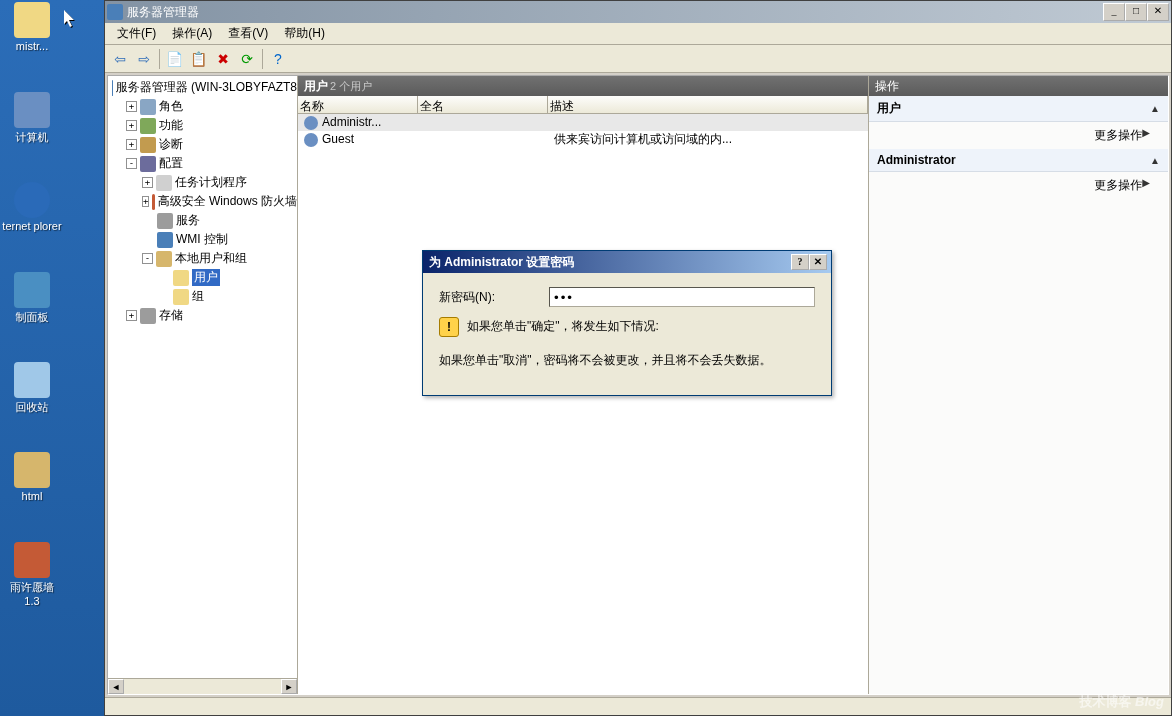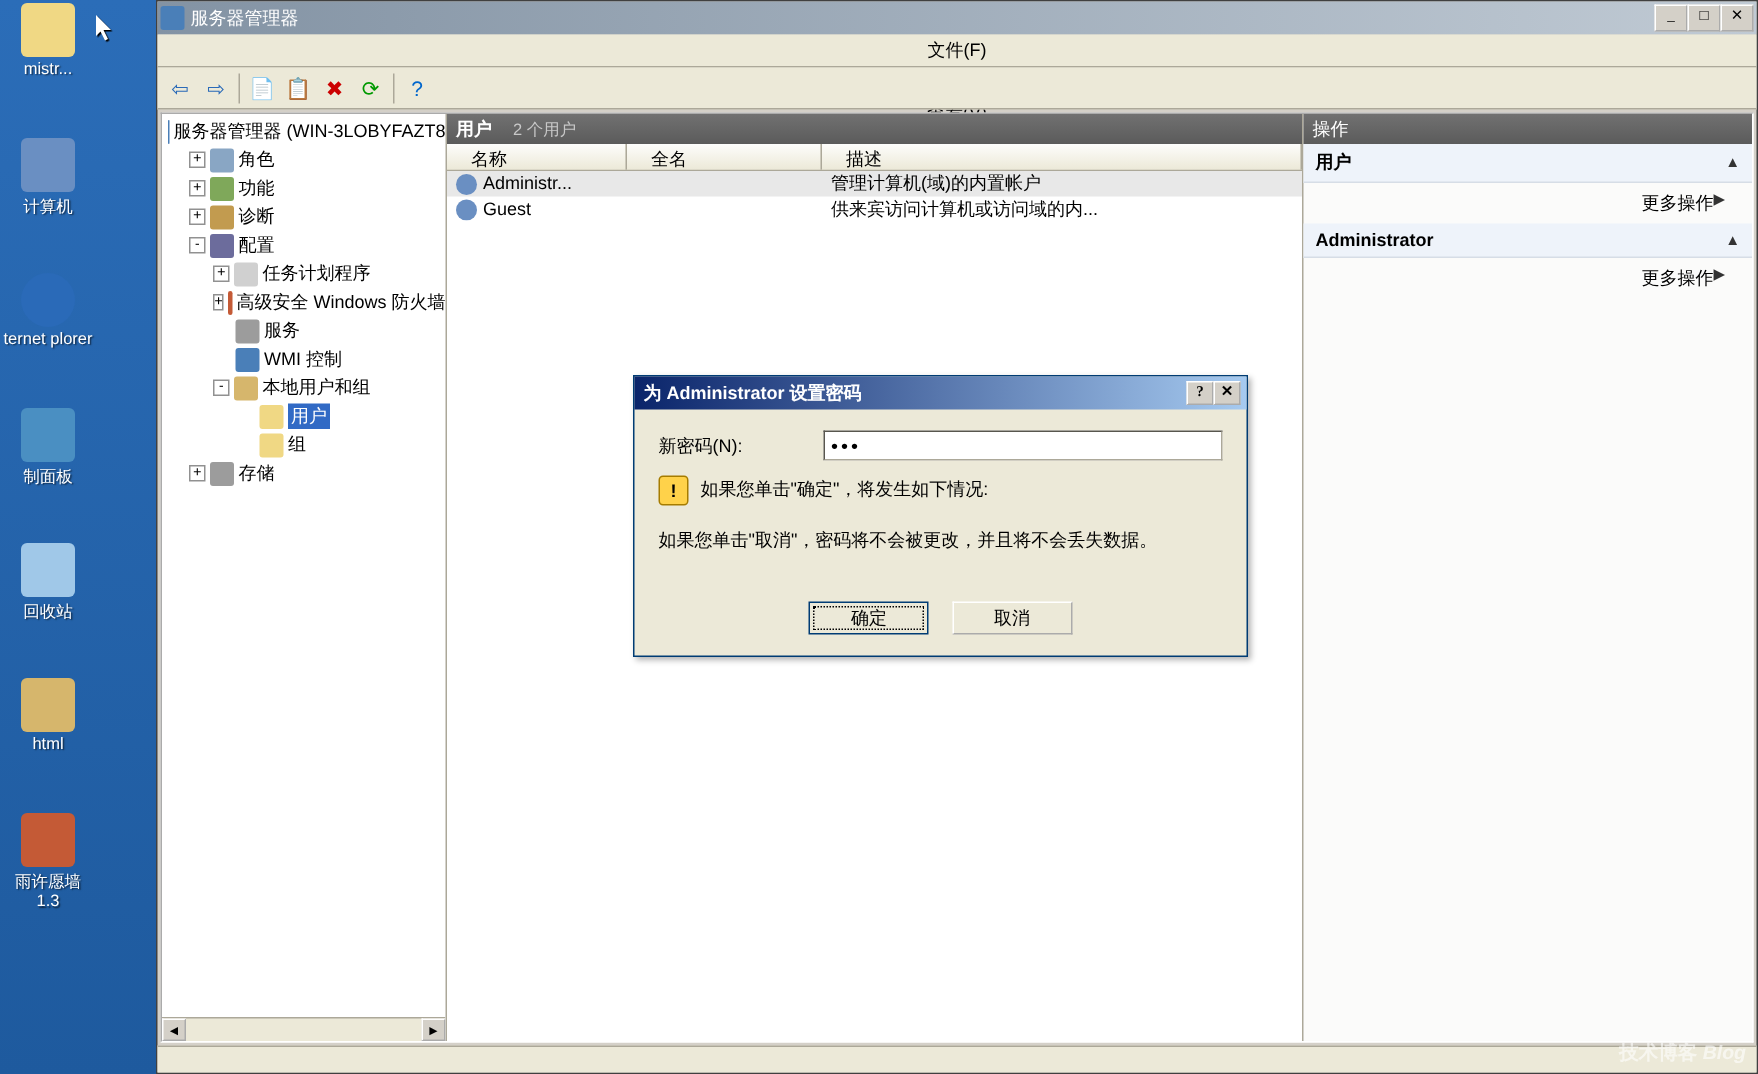--- a/index.html
+++ b/index.html
@@ -19,21 +19,21 @@
   background: #d4d0c8; border: 1px solid #404040; display: flex; flex-direction: column;
 }
 .title-bar {
   height: 22px; background: linear-gradient(to right, #8393a4, #c0cad4);
   display: flex; align-items: center; padding: 0 2px; color: #fff; font-size: 12px;
 }
 .title-bar .title-text { flex: 1; padding-left: 4px; }
 .win-btns { display: flex; gap: 0; }
 .win-btn { width: 22px; height: 18px; background: #d4d0c8; border: 1px outset #fff; color: #000; font-size: 10px; text-align: center; line-height: 14px; cursor: pointer; font-family: Marlett, Tahoma; }
 
-.menu-bar { height: 22px; background: #ece9d8; display: flex; align-items: center; padding: 0 4px; border-bottom: 1px solid #aca899; flex-direction: column; }
+.menu-bar { height: 22px; background: #ece9d8; display: flex; align-items: center; padding: 0 4px; border-bottom: 1px solid #aca899; }
 .menu-item { padding: 2px 8px; cursor: pointer; }
 
 .toolbar { height: 28px; background: #ece9d8; display: flex; align-items: center; padding: 2px 4px; border-bottom: 1px solid #aca899; gap: 2px; }
 .tb-btn { width: 22px; height: 22px; display: flex; align-items: center; justify-content: center; cursor: pointer; border: 1px solid transparent; font-size: 14px; }
 .tb-sep { width: 1px; height: 20px; background: #aca899; margin: 0 2px; }
 
 .content { flex: 1; display: flex; background: #fff; border: 1px inset #fff; margin: 2px; overflow: hidden; }
 
 .tree-panel { width: 190px; background: #fff; border-right: 1px solid #aca899; overflow: auto; position: relative; }
 .tree { padding: 2px 0; }
@@ -42,23 +42,23 @@
 .tree-node .noexp { width: 15px; display: inline-block; }
 .tree-node .nic { width: 16px; height: 16px; margin-right: 3px; display: inline-block; background: #dbb065; border-radius: 2px; }
 .tree-node.sel span.lbl { background: #316ac5; color: #fff; padding: 0 2px; }
 .ind1 { padding-left: 18px; } .ind2 { padding-left: 34px; } .ind3 { padding-left: 50px; }
 .hscroll { position: absolute; bottom: 0; left: 0; right: 0; height: 16px; background: #ece9d8; border-top: 1px solid #aca899; display:flex; }
 .hscroll .ar { width:16px; background:#d4d0c8; border:1px outset #fff; text-align:center; font-size:9px; line-height:14px; }
 .hscroll .tr { flex:1; }
 
 .mid-panel { flex: 1; display: flex; flex-direction: column; position: relative; }
 .mid-hdr { height: 20px; background: linear-gradient(to bottom, #717171, #5b5b5b); color: #fff; display: flex; align-items: center; padding: 0 6px; font-size: 12px; }
-.mid-hdr .subc { color: #c8c8c8; margin-left: 14px; font-size: 11px; }
+.mid-hdr .subc { color: #c8c8c8; margin-left: 2px; font-size: 11px; }
 .list-hdr { height: 18px; display: flex; background: #ece9d8; border-bottom: 1px solid #aca899; }
-.list-hdr .col { border-right: 1px solid #aca899; padding: 2px 16px; background: linear-gradient(#fdfdfb,#ece9d8); }
+.list-hdr .col { border-right: 1px solid #aca899; padding: 2px 2px; background: linear-gradient(#fdfdfb,#ece9d8); }
 .list-body { flex: 1; background: #fff; overflow: auto; }
 .list-row { display: flex; height: 17px; align-items: center; }
 .list-row.sel { background: #e8e8e8; }
 .list-row .cell { padding: 0 6px; overflow: hidden; white-space: nowrap; }
 .uic { width: 14px; height: 14px; background: #6a8fc2; border-radius: 50%; display: inline-block; margin-right: 4px; vertical-align: middle; }
 
 .actions-panel { width: 300px; background: #fbfbfa; border-left: 1px solid #aca899; display: flex; flex-direction: column; }
 .actions-hdr { height: 20px; background: linear-gradient(to bottom, #717171, #5b5b5b); color: #fff; padding: 2px 6px; }
 .act-sec-hdr { background: #eef3fa; padding: 4px 8px; font-weight: bold; border-bottom: 1px solid #d6dde6; display: flex; justify-content: space-between; align-items: center; }
 .act-item { padding: 5px 18px; cursor: pointer; display: flex; justify-content: flex-end; }
@@ -247,21 +247,20 @@
       </div>
       <div class="list-hdr">
         <div class="col" style="width:120px">名称</div>
         <div class="col" style="width:130px">全名</div>
         <div class="col" style="flex:1">描述</div>
       </div>
       <div class="list-body">
         <div class="list-row sel">
           <div class="cell" style="width:120px"><span class="uic"></span><span>Administr...</span></div>
           <div class="cell" style="width:130px"></div>
-          <div class="cell" style="flex:1">管理计算机(域)的内置帐户</div>
         </div>
         <div class="list-row">
           <div class="cell" style="width:120px"><span class="uic"></span><span>Guest</span></div>
           <div class="cell" style="width:130px"></div>
           <div class="cell" style="flex:1">供来宾访问计算机或访问域的内...</div>
         </div>
       </div>
     </div>
 
     <div class="actions-panel">
@@ -299,21 +298,17 @@
       <input type="password" value="●●●" style="">
     </div>
     <div class="dlg-warn">
       <div class="wi">!</div>
       <div class="wt">
         <div>如果您单击"确定"，将发生如下情况:</div>
       </div>
     </div>
     <div class="dlg-text2">如果您单击"取消"，密码将不会被更改，并且将不会丢失数据。</div>
   </div>
-  <div class="dlg-btns">
-    <button class="dlg-btn def">确定</button>
-    <button class="dlg-btn">取消</button>
-  </div>
 </div>
 
 <div class="watermark">
   <span class="sub"><span>技术博客</span> <span style="font-style:italic">Blog</span></span>
 </div>
 
 </body></html>

